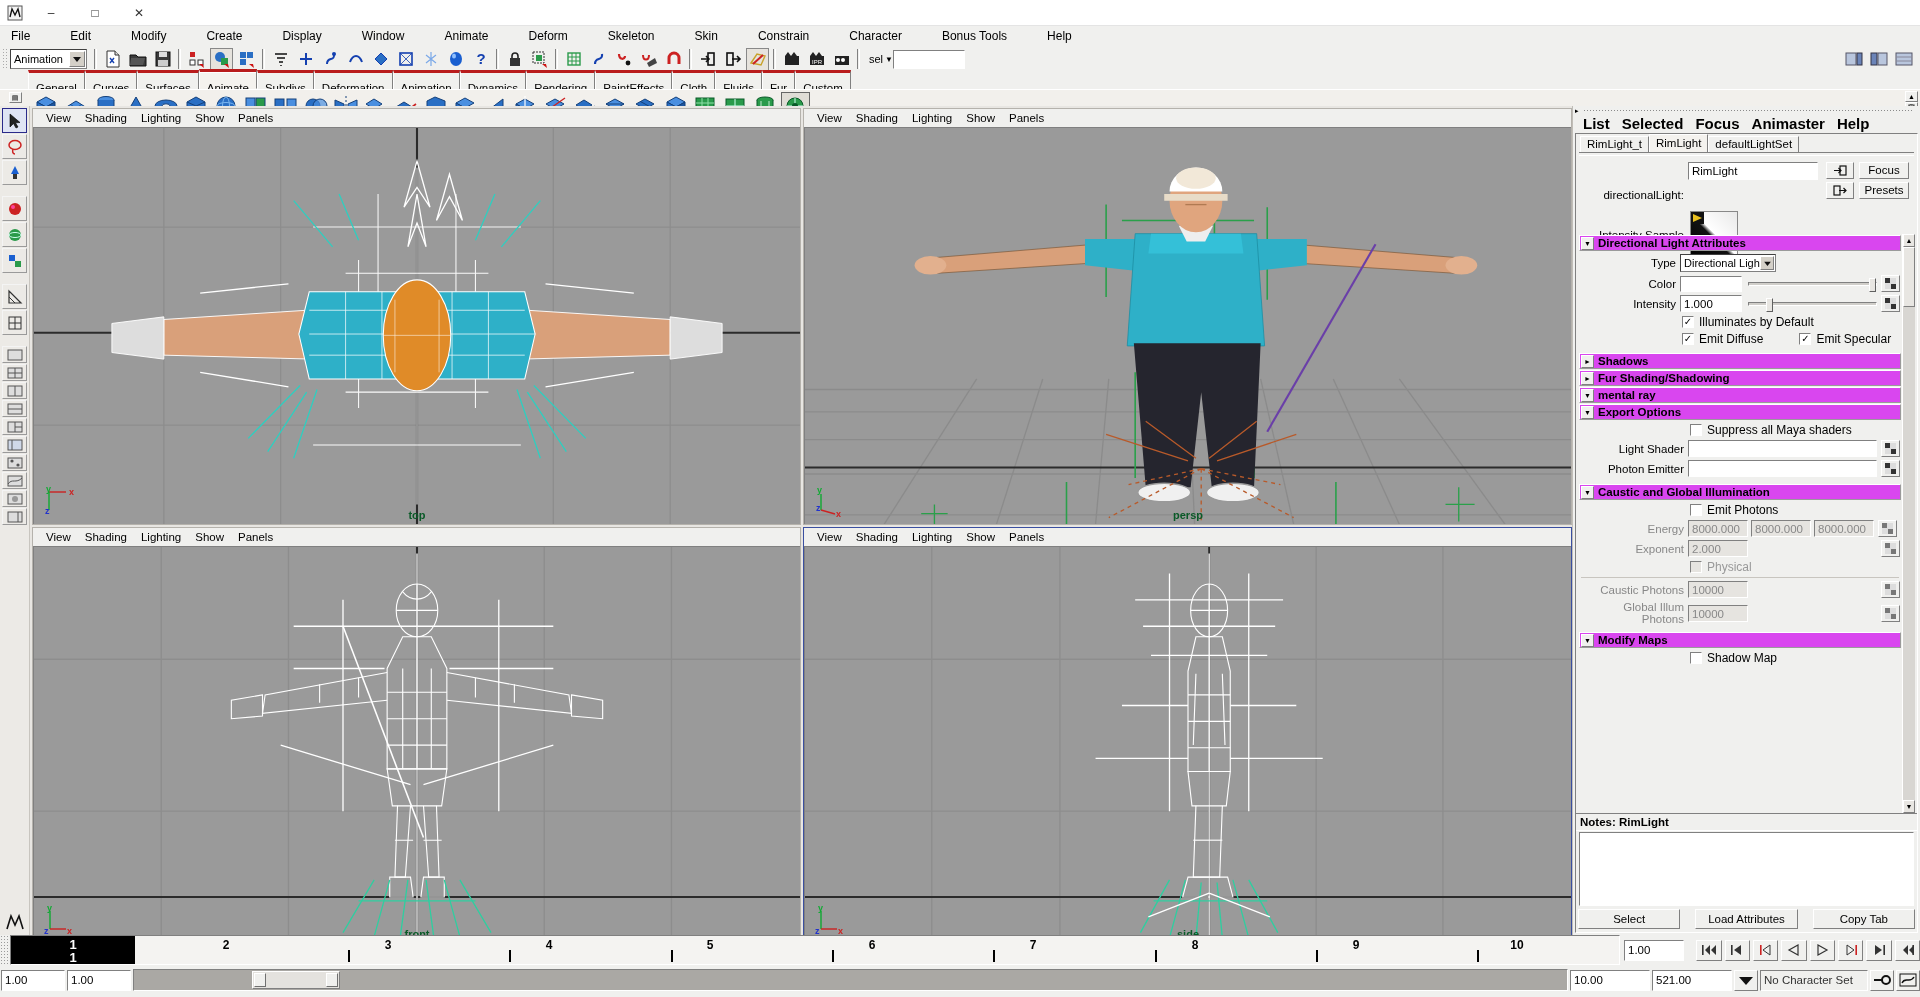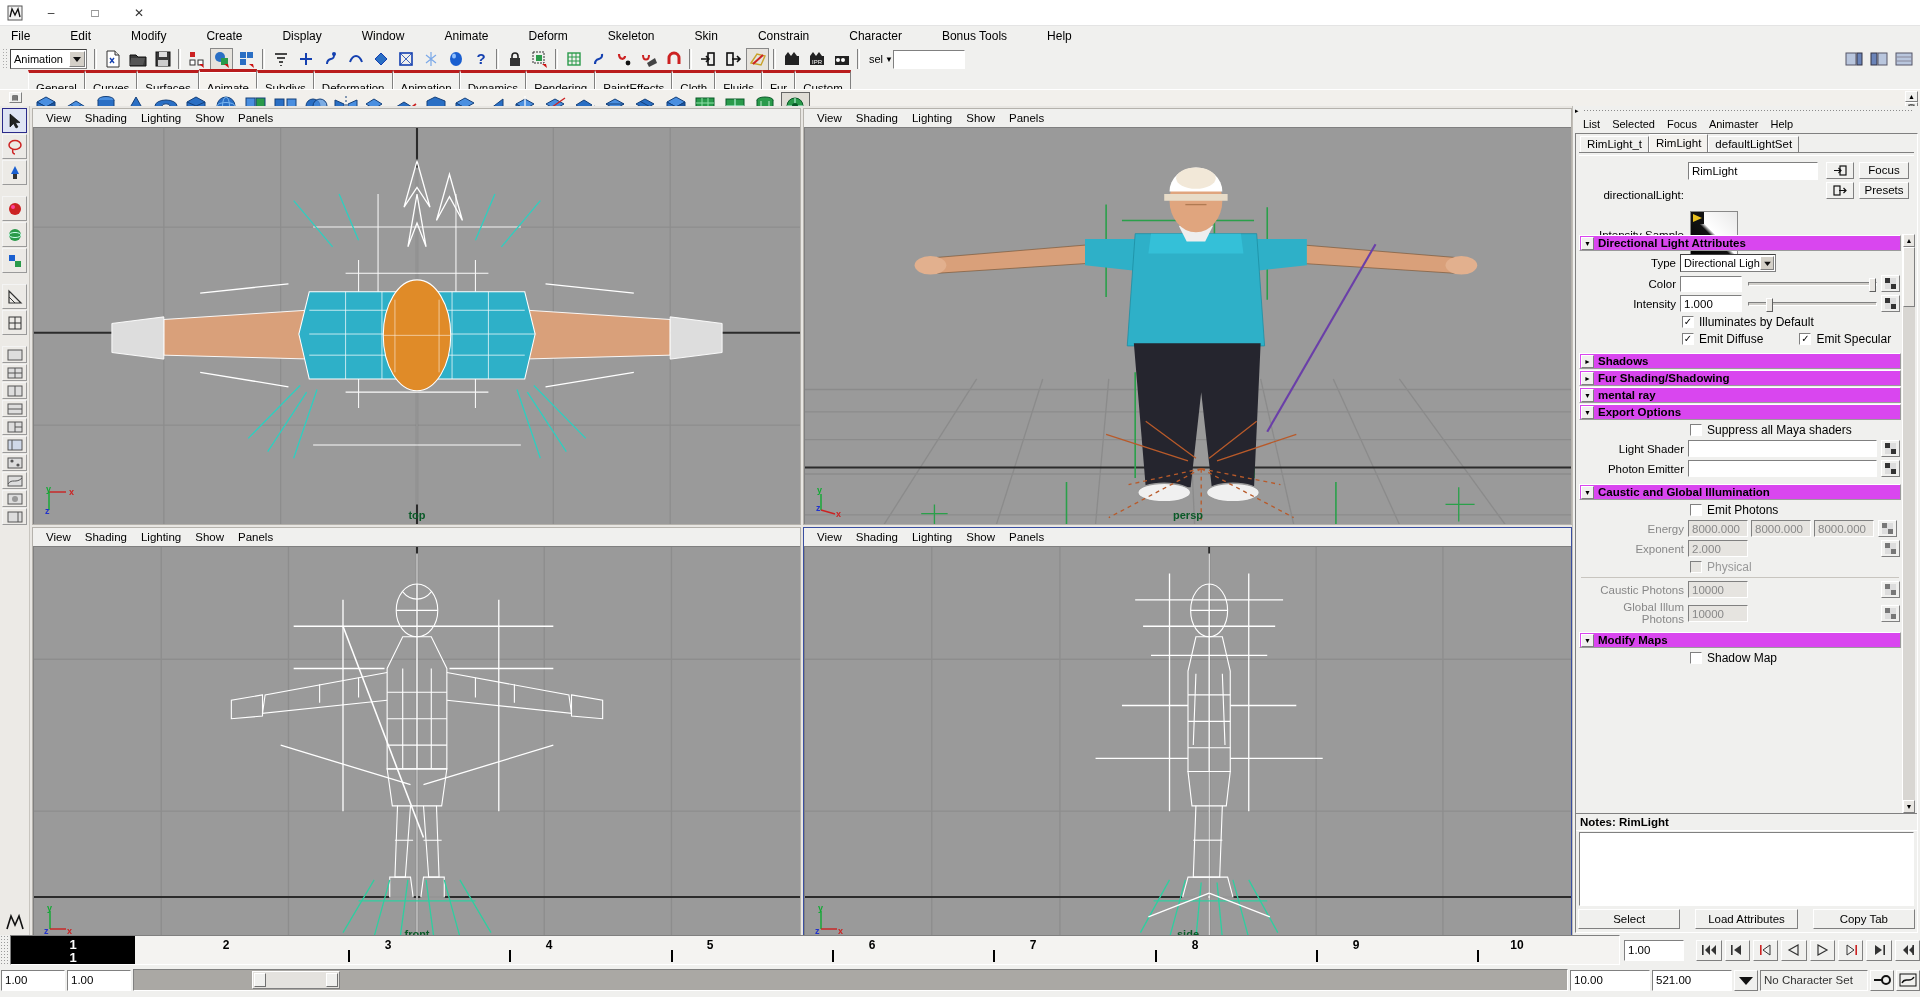--- a/index.html
+++ b/index.html
@@ -183,21 +183,21 @@
     height: 9px; display: flex; align-items: center; padding-left: 2px;
   }
   .ae-grip .dots {
     flex: 1; height: 4px; margin-left: 4px; margin-right: 6px;
     background-image: radial-gradient(#8a8a8a 45%, transparent 46%);
     background-size: 3px 3px;
   }
   .ae-menubar {
     height: 18px; display: flex; align-items: center; padding-left: 4px;
   }
-  .ae-menubar .mi { font-size: 11px; padding: 0 6px; line-height: 16px; }
+  .ae-menubar .mi { font-size: 15px; padding: 0 6px; line-height: 16px; font-weight: bold; }
   .ae-inner {
     margin: 0 2px 2px 2px; flex: 1; display: flex; flex-direction: column;
     border: 1px solid #fff; border-top-color: #808080; border-left-color: #808080;
     background: #f0f0ee; min-height: 0;
   }
   .ae-tabs { height: 18px; display: flex; align-items: flex-end; padding-left: 4px; }
   .ae-tab {
     font-size: 11.5px; padding: 0 6px; height: 16px; line-height: 15px;
     background: #f0f0ee; border: 1px solid #fff;
     border-right-color: #808080; border-bottom: none;

